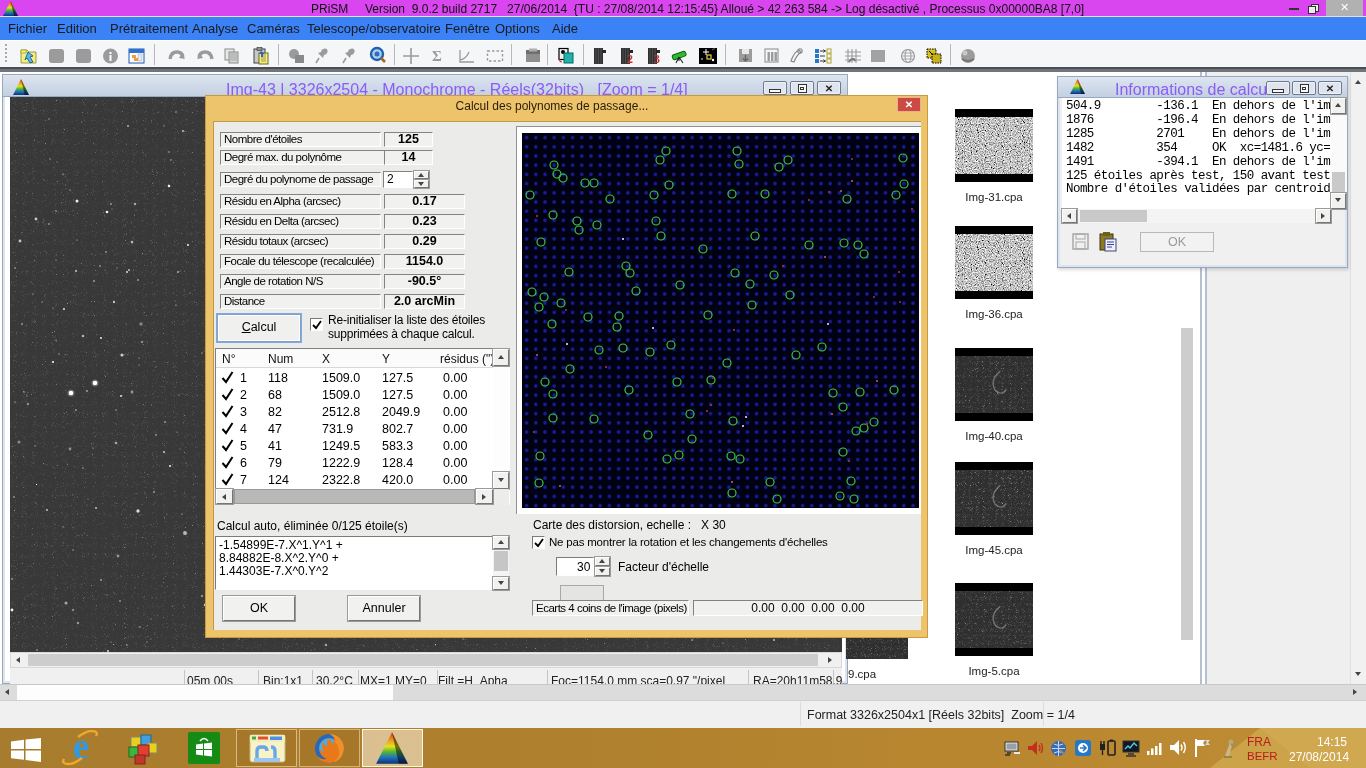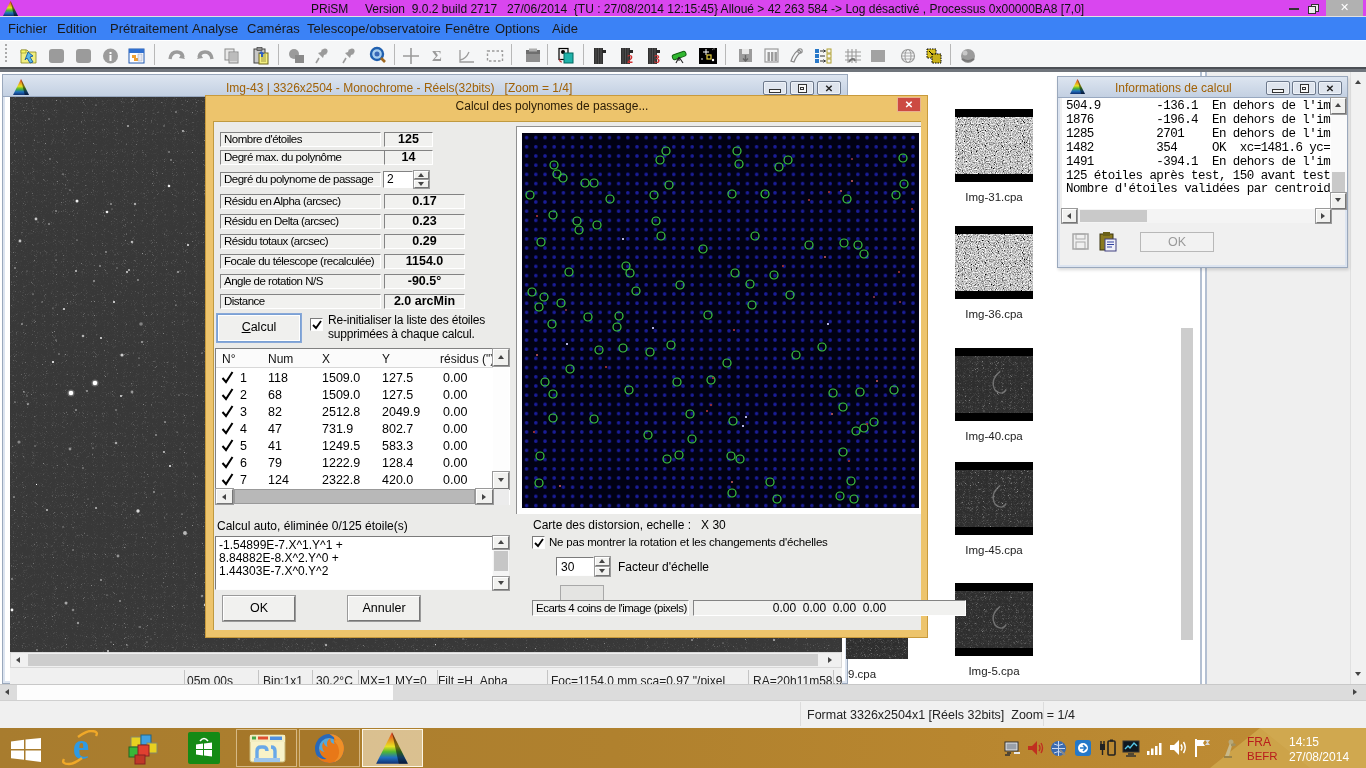--- a/index.html
+++ b/index.html
@@ -1,21 +1,21 @@
 <!DOCTYPE html>
 <html><head><meta charset="utf-8"><style>
 *{margin:0;padding:0;box-sizing:border-box}
 html,body{width:1366px;height:768px;overflow:hidden;font-family:"Liberation Sans",sans-serif;background:#fff}
 .a{position:absolute}
 .sunk{border-top:1px solid #838383;border-left:1px solid #838383;border-bottom:1px solid #fff;border-right:1px solid #fff;background:#f1f1ef}
 .sunk2{border-top:1px solid #7b7b7b;border-left:1px solid #7b7b7b;border-bottom:1px solid #fdfdfd;border-right:1px solid #fdfdfd;background:#fff}
 .btn{background:#f1f1ef;border-top:1px solid #fff;border-left:1px solid #fff;border-bottom:1px solid #767676;border-right:1px solid #767676;box-shadow:0 0 0 1px #9a9a9a}
 .lbl{font-size:11.5px;letter-spacing:-0.5px;color:#000;padding-left:3px;line-height:13px;white-space:nowrap;overflow:hidden}
 .val{font-size:12.5px;font-weight:bold;color:#000;text-align:center;line-height:13px}
-.tt{font-size:12px;color:#a16207}
+.tt{font-size:16px;color:#8b5cf6}
 .mini{width:24px;height:14px;background:#dfe5ee;border:1px solid #6d798c;border-radius:2px;box-shadow:inset 0 0 0 1px #eef2f8}
 .tri-u{width:0;height:0;border-left:3px solid transparent;border-right:3px solid transparent;border-bottom:4px solid #444}
 .tri-d{width:0;height:0;border-left:3px solid transparent;border-right:3px solid transparent;border-top:4px solid #444}
 .tri-l{width:0;height:0;border-top:3px solid transparent;border-bottom:3px solid transparent;border-right:4px solid #444}
 .tri-r{width:0;height:0;border-top:3px solid transparent;border-bottom:3px solid transparent;border-left:4px solid #444}
 .cell{position:absolute;font-size:12px;color:#222;white-space:nowrap}
 </style></head><body>
 
 <div class="a" style="left:0;top:0;width:1366px;height:17px;background:#d946ef;border-bottom:1px solid #e2e2e2">
 <svg class="a" style="left:3px;top:1px" width="15" height="15" viewBox="0 0 15 15">
@@ -1194,29 +1194,29 @@
     <rect x="100" y="105" width="2" height="2" fill="#b0b0e0"></rect>
     <rect x="305" y="190" width="2" height="2" fill="#b0b0e0"></rect>
     <rect x="223" y="283" width="2" height="2" fill="#b0b0e0"></rect>
   </svg>
 <div class="a" style="left:533px;top:518px;font-size:12px;color:#000">Carte des distorsion, echelle :&nbsp;&nbsp; X 30</div>
 <div class="a sunk2" style="left:532px;top:536px;width:13px;height:13px"></div>
 <svg class="a" style="left:534px;top:538px" width="10" height="10" viewBox="0 0 10 10">
     <path d="M1 5 L4 8 L9 1" stroke="#000" stroke-width="1.8" fill="none"></path>
   </svg>
 <div class="a" style="left:549px;top:536px;font-size:11.5px;letter-spacing:-0.2px;color:#000">Ne pas montrer la rotation et les changements d'échelles</div>
-<div class="a sunk2" style="left:556px;top:557px;width:38px;height:19px;font-size:12px;padding:2px 0 0 4px">30</div>
+<div class="a sunk2" style="left:556px;top:557px;width:38px;height:19px;font-size:12px;padding:2px 0 0 20px">30</div>
 <div class="a btn" style="left:595px;top:557px;width:15px;height:9px"></div>
 <div class="a tri-u" style="left:599px;top:559px"></div>
 <div class="a btn" style="left:595px;top:567px;width:15px;height:9px"></div>
 <div class="a tri-d" style="left:599px;top:569px"></div>
 <div class="a" style="left:618px;top:560px;font-size:12px;color:#000">Facteur d'échelle</div>
 <div class="a" style="left:560px;top:585px;width:44px;height:19px;background:#e4e4e2;border:1px solid #a8a8a8"></div>
 <div class="a sunk lbl" style="left:532px;top:600px;width:157px;height:16px;line-height:14px">Ecarts 4 coins de l'image (pixels)</div>
-<div class="a sunk" style="left:693px;top:600px;width:273px;height:16px;font-size:12px;text-align:center;line-height:14px">0.00&nbsp; 0.00&nbsp; 0.00&nbsp; 0.00</div>
+<div class="a sunk" style="left:693px;top:600px;width:230px;height:16px;font-size:12px;text-align:center;line-height:14px">0.00&nbsp; 0.00&nbsp; 0.00&nbsp; 0.00</div>
 <div class="a" style="left:1057px;top:76px;width:291px;height:192px;background:#f0f0f0;border:1px solid #9aa8bc;box-shadow:inset 0 0 0 2px #dce4f0, 1px 2px 3px rgba(0,0,0,0.15)"></div>
 <div class="a" style="left:1058px;top:77px;width:289px;height:21px;background:linear-gradient(#dde5f0,#c3d0e2);border-bottom:1px solid #98a8c0"></div>
 <svg class="a" style="left:1070px;top:79px" width="15" height="15" viewBox="0 0 15 15">
     <path d="M7.5 0 L15 15 L0 15 Z" fill="url(#pg2)"></path>
     <path d="M7.5 0 L15 15 L11 15 Z" fill="#000" opacity="0.5"></path>
   </svg>
 <div class="a tt" style="left:1115px;top:81px;white-space:nowrap">Informations de calcul</div>
 <div class="a mini" style="left:1266px;top:81px">
     <div style="margin:7px auto 0;width:12px;height:4px;border:1px solid #333;background:#f8f8f8"></div>
   </div>
@@ -1362,12 +1362,12 @@
     <path d="M3 2 h8 l-2 3 2 3 h-8 z" fill="#fff"></path>
     <path d="M11 2 h5 l-2 2.5 2 2.5 h-5 l2 -2.5 z" fill="#d8d8d8"></path>
   </svg>
 <svg class="a" style="left:1219px;top:738px" width="20" height="20" viewBox="0 0 20 20">
     <path d="M6 18 L12 2 l2 2 -4 14 z" fill="#c8b888"></path>
     <circle cx="12" cy="4" r="2.5" fill="#b8a878"></circle>
     <path d="M5 19 h8" stroke="#887848" stroke-width="1.5"></path>
     <path d="M12 6 q4 -2 5 1 q-2 2 -5 1" fill="#a09060"></path>
   </svg>
 <div class="a" style="left:1247px;top:735px;width:40px;font-size:12px;color:#b91c1c;text-align:left">FRA<br><span style="font-size:11.5px">BEFR</span></div>
-<div class="a" style="left:1289px;top:735px;width:58px;font-size:12px;color:#fff;line-height:15px">14:15<br>27/08/2014</div>
+<div class="a" style="left:1289px;top:735px;width:58px;font-size:12px;color:#fff;text-align:right;line-height:15px">14:15<br>27/08/2014</div>
 </body></html>

